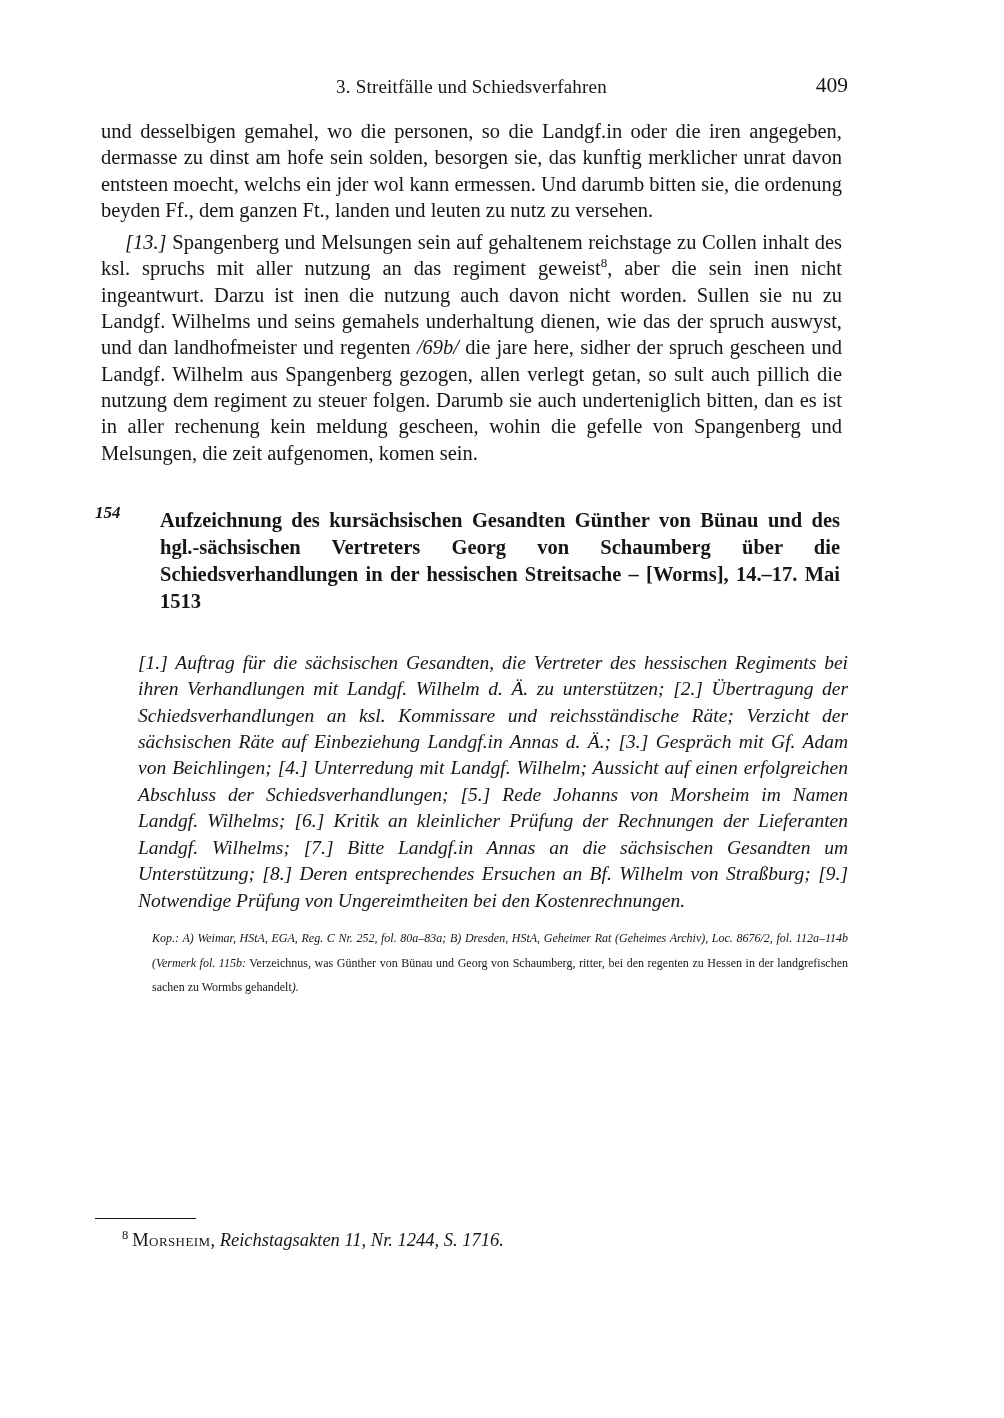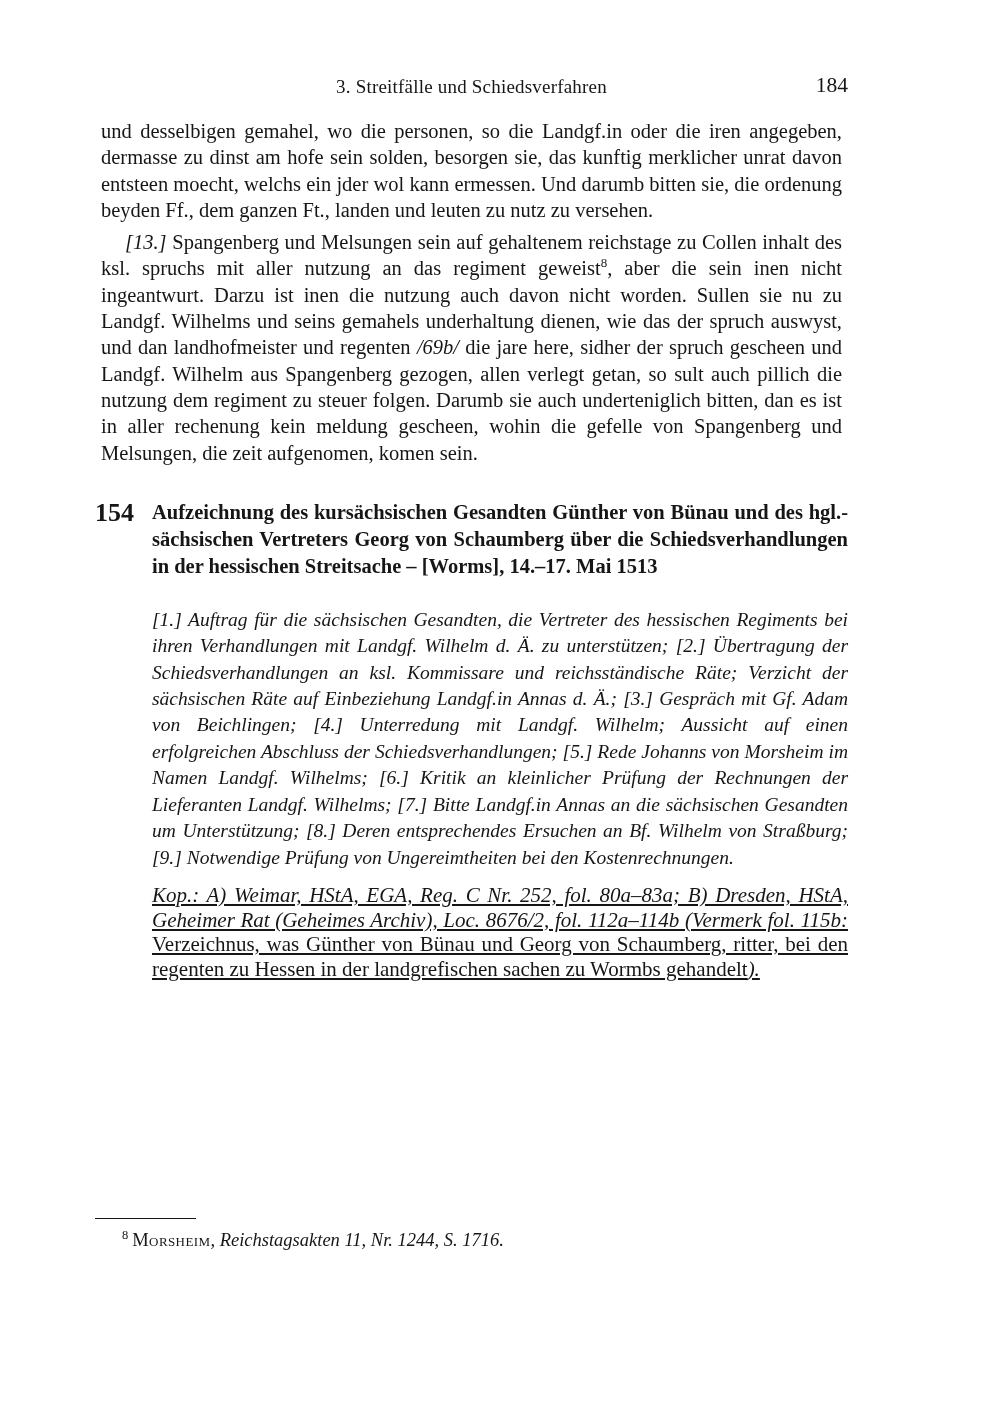--- a/index.html
+++ b/index.html
@@ -64,44 +64,44 @@
   .entry {
     margin-top: 33px;
   }
   .entry-heading {
     display: flex;
     align-items: flex-start;
   }
   .entry-number {
     flex: 0 0 57px;
     font-weight: bold;
-    font-size: 26px;
+    font-size: 17px;
     line-height: 27px;
+    font-style: italic;
   }
   .entry-title {
     flex: 1;
-    margin: 0;
+    margin: 8px;
     font-weight: bold;
     font-size: 20.5px;
     line-height: 27px;
     text-align: justify;
   }
   .entry-summary {
-    margin: 27px 0 0 57px;
+    margin: 27px 0 0 43px;
     font-style: italic;
     font-size: 19.5px;
     line-height: 26.4px;
     text-align: justify;
   }
   .entry-sources {
     margin: 12px 0 12px 57px;
-    font-size: 21px;
+    font-size: 12px;
     line-height: 24.6px;
     text-align: justify;
-    text-decoration: underline;
   }
   
   .footnote-area {
     position: absolute;
     left: 95px;
     top: 1218px;
     width: 753px;
   }
   .footnote-rule {
     width: 101px;
@@ -127,21 +127,21 @@
   }
 </style>
 </head>
 <body>
 
 <div class="page">
   <div class="content">
 
     <header class="page-header">
       <span class="running-title">3. Streitfälle und Schiedsverfahren</span>
-      <span class="page-number">184</span>
+      <span class="page-number">409</span>
     </header>
 
     <main>
       <p class="body-par">und desselbigen gemahel, wo die personen, so die Landgf.in oder die iren angegeben, dermasse zu dinst am hofe sein solden, besorgen sie, das kunftig merklicher unrat davon entsteen moecht, welchs ein jder wol kann ermessen. Und darumb bitten sie, die ordenung beyden Ff., dem ganzen Ft., landen und leuten zu nutz zu versehen.</p>
 
       <p class="body-par first-indent"><span class="italic">[13.]</span><span> Spangenberg und Melsungen sein auf gehaltenem reichstage zu Collen inhalt des ksl. spruchs mit aller nutzung an das regiment geweist</span><sup class="fn-ref">8</sup><span>, aber die sein inen nicht ingeantwurt. Darzu ist inen die nutzung auch davon nicht worden. Sullen sie nu zu Landgf. Wilhelms und seins gemahels underhaltung dienen, wie das der spruch auswyst, und dan landhofmeister und regenten </span><span class="italic">/69b/</span><span> die jare here, sidher der spruch gescheen und Landgf. Wilhelm aus Spangenberg gezogen, allen verlegt getan, so sult auch pillich die nutzung dem regiment zu steuer folgen. Darumb sie auch underteniglich bitten, dan es ist in aller rechenung kein meldung gescheen, wohin die gefelle von Spangenberg und Melsungen, die zeit aufgenomen, komen sein.</span></p>
 
       <section class="entry">
         <div class="entry-heading">
           <span class="entry-number">154</span>

